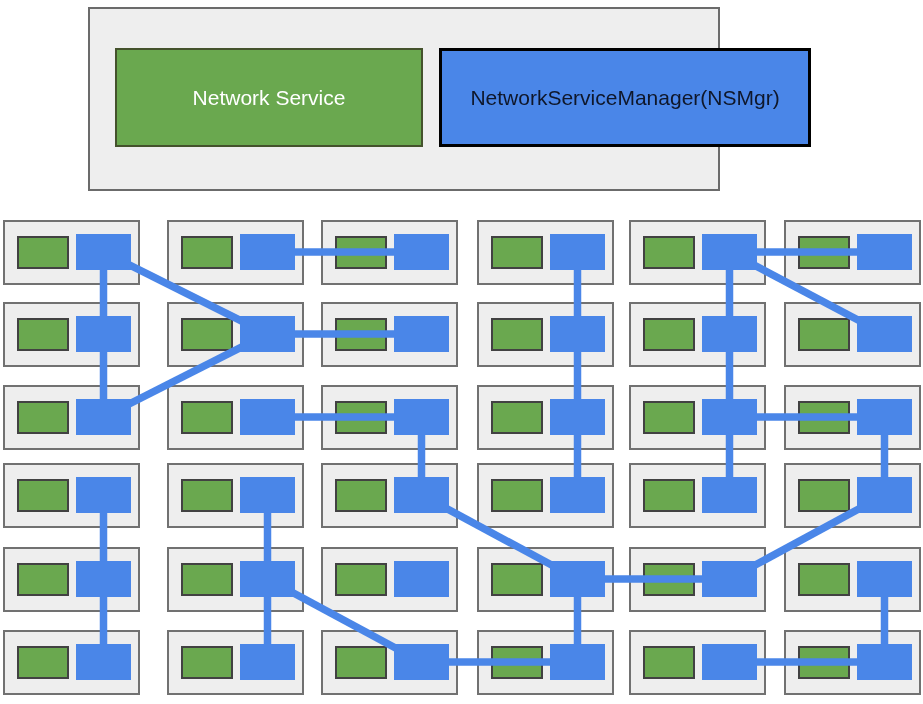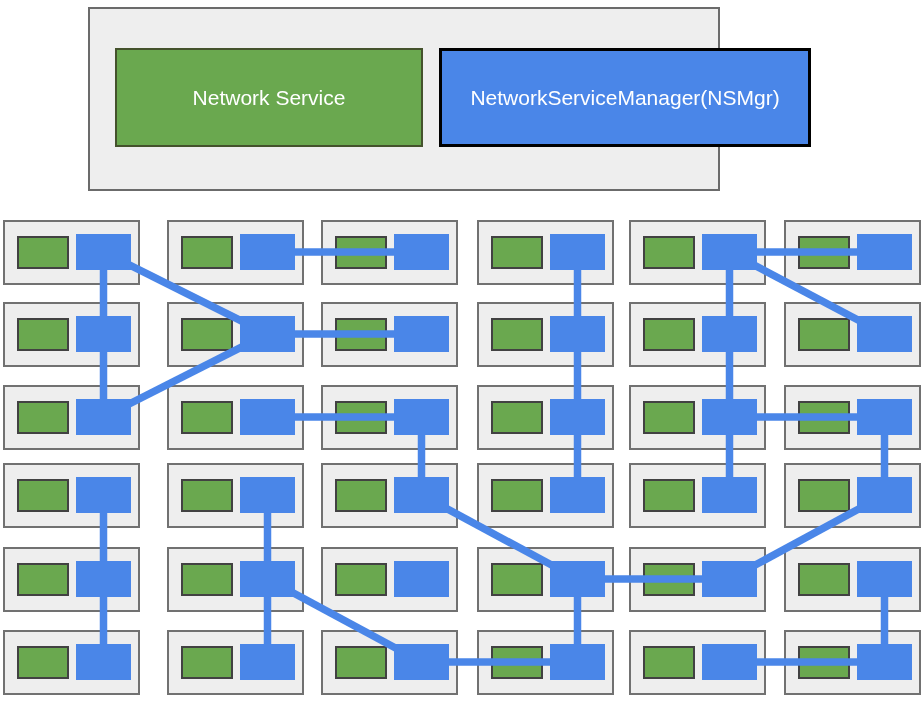--- a/index.html
+++ b/index.html
@@ -32,21 +32,21 @@
 </style>
 </head>
 <body>
 
 <div class="stage">
 
   <div class="legend" style="background: rgb(238, 238, 238); border-color: rgb(107, 107, 107);">
     <div class="legend-item legend-green" style="background: rgb(106, 168, 79); color: rgb(255, 255, 255);">
       <span>Network Service</span>
     </div>
-    <div class="legend-item legend-blue" style="background: rgb(74, 134, 232); border-color: rgb(0, 0, 0); color: #ffffff;">
+    <div class="legend-item legend-blue" style="background: rgb(74, 134, 232); border-color: rgb(0, 0, 0); color: #0f172a;">
       <span>NetworkServiceManager(NSMgr)</span>
     </div>
   </div>
 
   <div id="grid-layer">
       <div class="pod" style="left: 3px; top: 220px; background: rgb(238, 238, 238); border-color: rgb(113, 113, 113);">
         <div class="gsvc" style="background: rgb(106, 168, 79); border-color: rgb(66, 66, 66);"></div>
       </div>
       <div class="pod" style="left: 167px; top: 220px; background: rgb(238, 238, 238); border-color: rgb(113, 113, 113);">
         <div class="gsvc" style="background: rgb(106, 168, 79); border-color: rgb(66, 66, 66);"></div>

